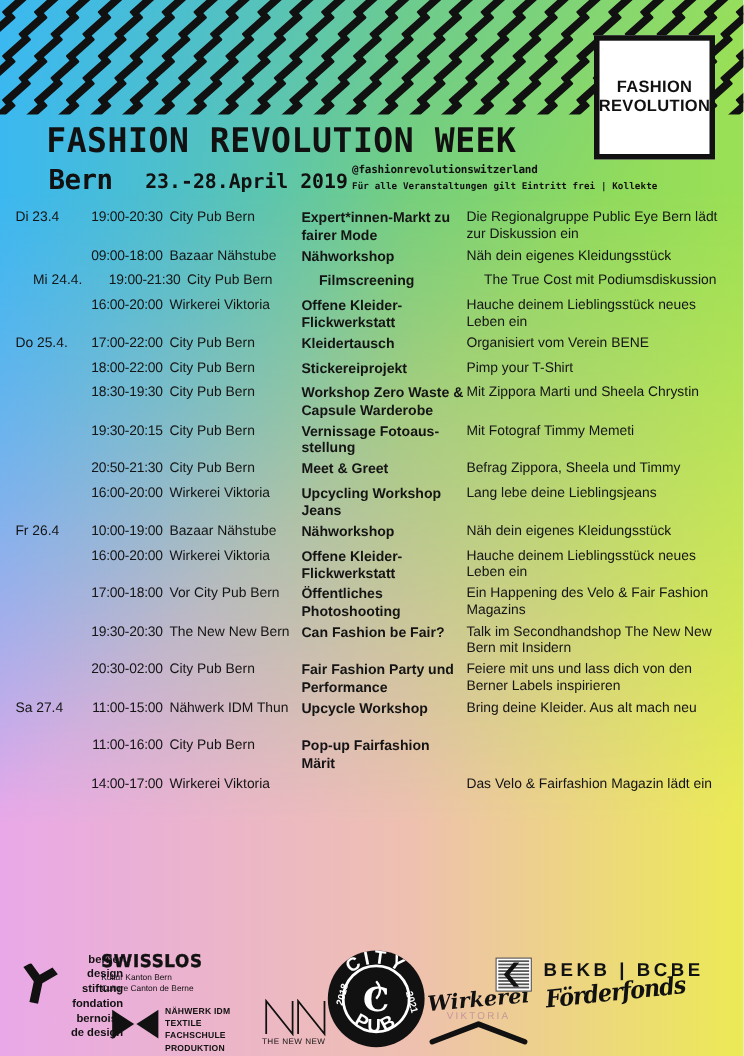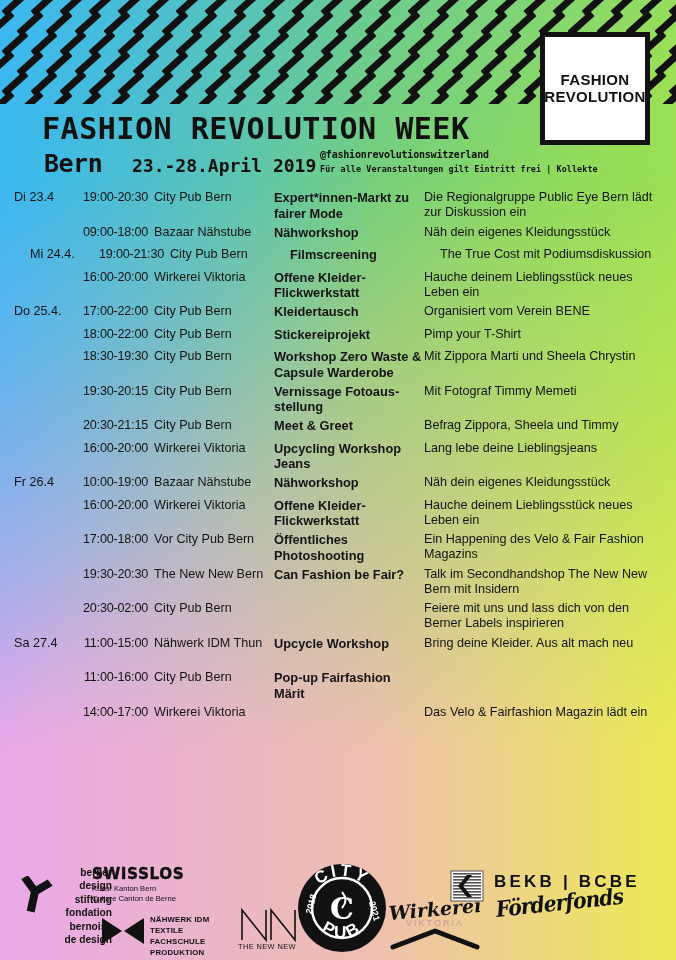--- a/index.html
+++ b/index.html
@@ -470,21 +470,21 @@
       </div>
       <div class="row" style="height: 34.5px; top: 193.5px; position: absolute;">
         <div class="cell c-day"></div>
         <div class="cell c-time">19:30-20:15</div>
         <div class="cell c-venue">City Pub Bern</div>
         <div class="cell c-title">Vernissage Fotoaus-stellung</div>
         <div class="cell c-desc">Mit Fotograf Timmy Memeti</div>
       </div>
       <div class="row" style="height: 22.5px; top: 228px; position: absolute;">
         <div class="cell c-day"></div>
-        <div class="cell c-time">20:30-21:15</div>
+        <div class="cell c-time">20:50-21:30</div>
         <div class="cell c-venue">City Pub Bern</div>
         <div class="cell c-title">Meet &amp; Greet</div>
         <div class="cell c-desc">Befrag Zippora, Sheela und Timmy</div>
       </div>
       <div class="row" style="height: 34.5px; top: 250.5px; position: absolute;">
         <div class="cell c-day"></div>
         <div class="cell c-time">16:00-20:00</div>
         <div class="cell c-venue">Wirkerei Viktoria</div>
         <div class="cell c-title">Upcycling Workshop Jeans</div>
         <div class="cell c-desc">Lang lebe deine Lieblingsjeans</div>
@@ -514,20 +514,21 @@
         <div class="cell c-day"></div>
         <div class="cell c-time">19:30-20:30</div>
         <div class="cell c-venue">The New New Bern</div>
         <div class="cell c-title">Can Fashion be Fair?</div>
         <div class="cell c-desc">Talk im Secondhandshop The New New Bern mit Insidern</div>
       </div>
       <div class="row" style="height: 34.5px; top: 411px; position: absolute;">
         <div class="cell c-day"></div>
         <div class="cell c-time">20:30-02:00</div>
         <div class="cell c-venue">City Pub Bern</div>
+        <div class="cell c-title">Fair Fashion Party und Performance</div>
         <div class="cell c-desc">Feiere mit uns und lass dich von den Berner Labels inspirieren</div>
       </div>
       <div class="row" style="height: 34.5px; top: 445.5px; position: absolute;">
         <div class="cell c-day">Sa 27.4</div>
         <div class="cell c-time">11:00-15:00</div>
         <div class="cell c-venue">Nähwerk IDM Thun</div>
         <div class="cell c-title">Upcycle Workshop</div>
         <div class="cell c-desc">Bring deine Kleider. Aus alt mach neu</div>
       </div>
       <div class="row" style="height: 34.5px; top: 480px; position: absolute;">

